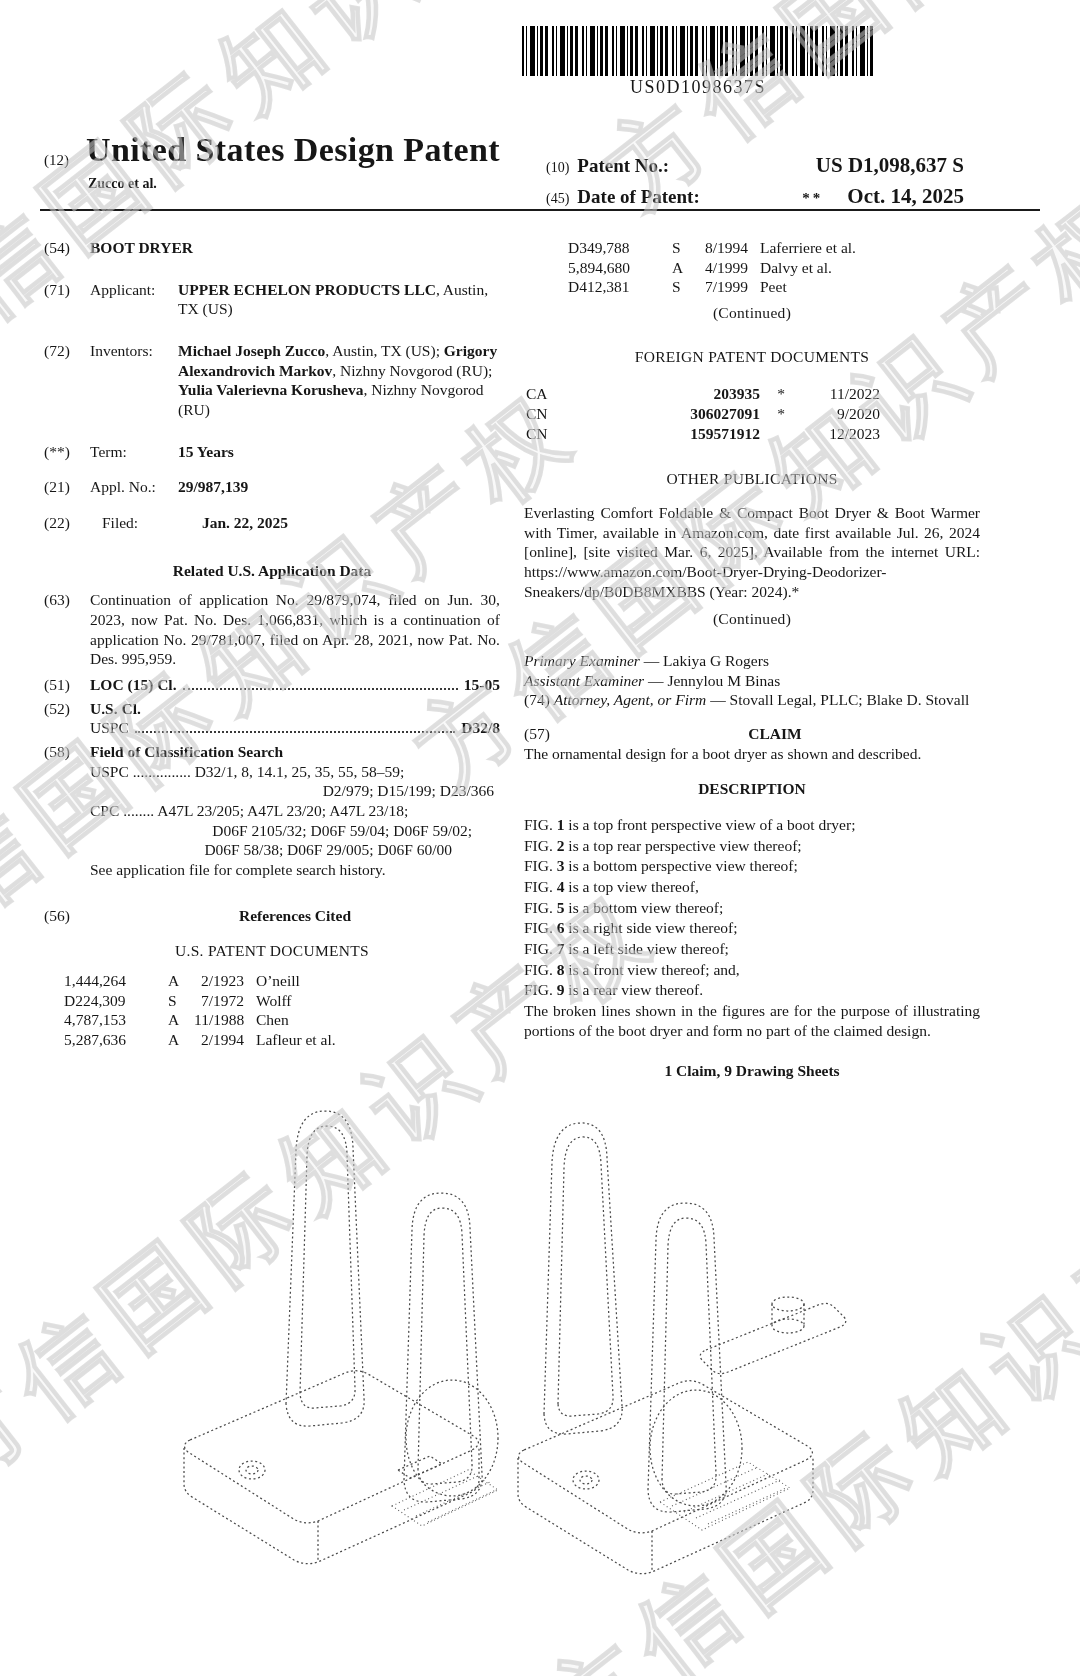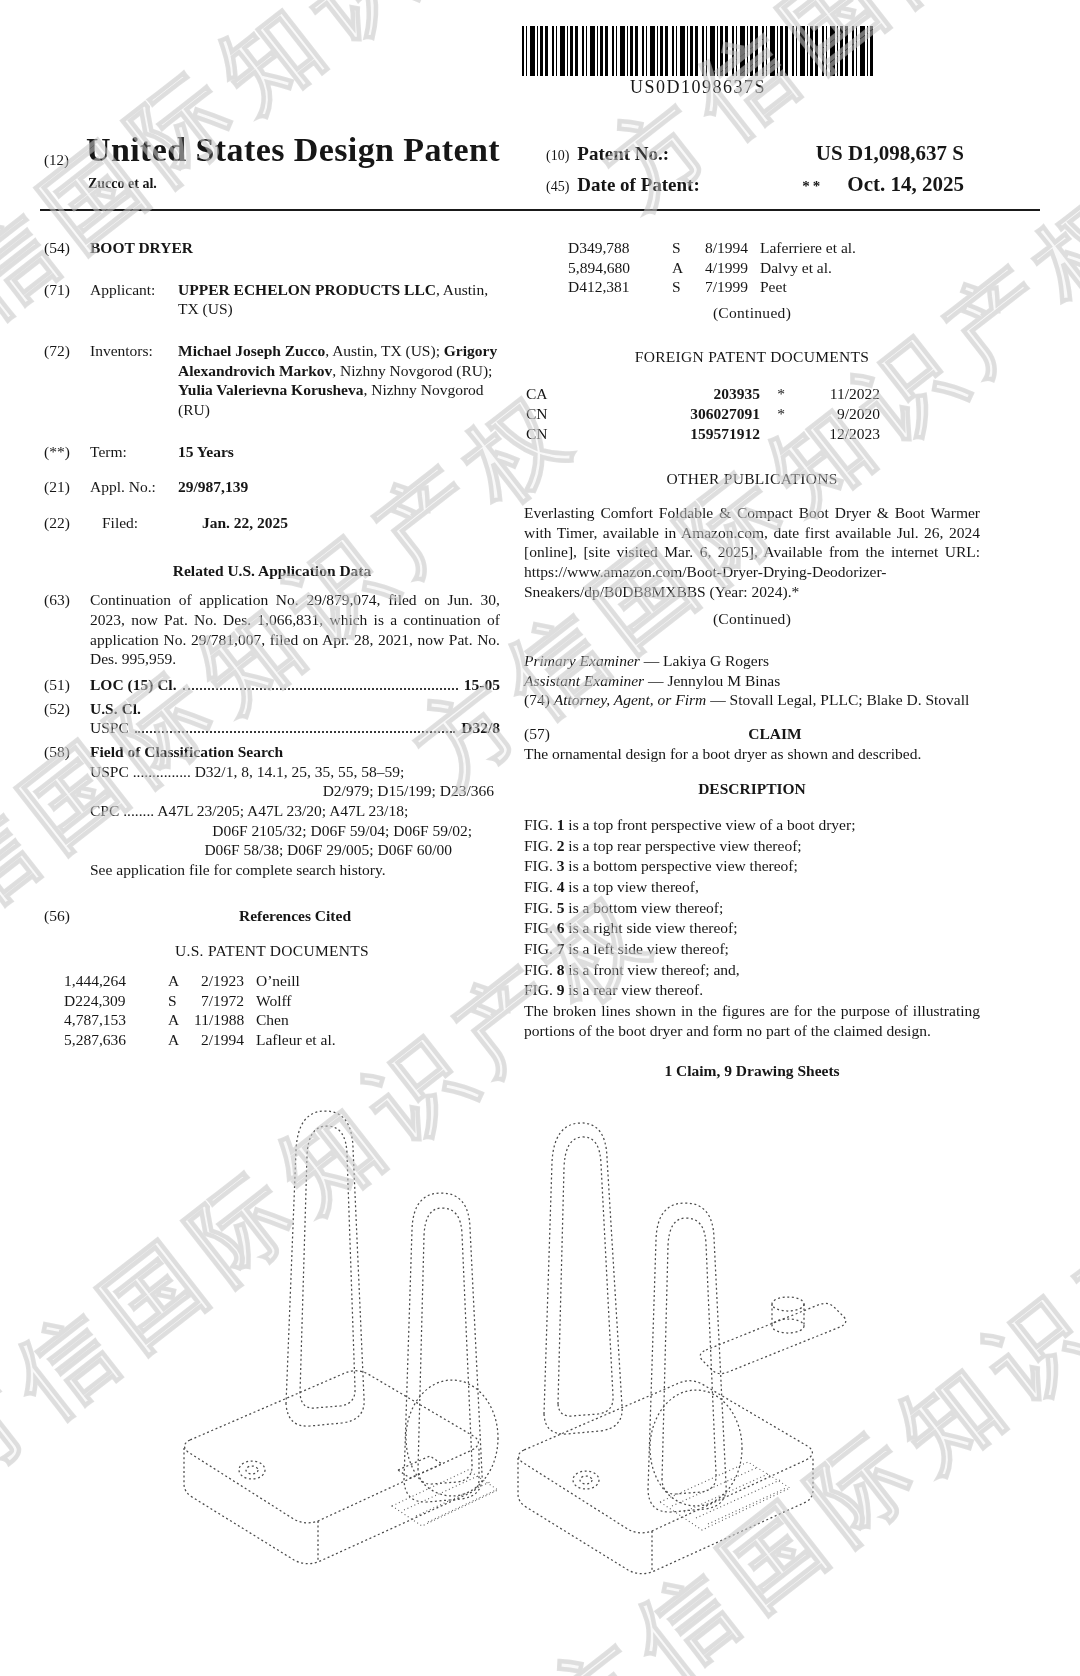--- a/index.html
+++ b/index.html
@@ -23,21 +23,21 @@
     background:repeating-linear-gradient(90deg,
       #000 0 2px,#fff 2px 4px,#000 4px 5px,#fff 5px 8px,#000 8px 13px,
       #fff 13px 15px,#000 15px 16px,#fff 16px 18px,#000 18px 21px,#fff 21px 23px,
       #000 23px 26px,#fff 26px 30px);
   }
   .barcode-num { font-size:18px; letter-spacing:1.5px; margin-top:1px; }
   
   .kind-code { position:absolute; left:44px; top:152px; font-size:15px; }
   .doc-title { position:absolute; left:86px; top:131px; font-size:34px; font-weight:bold; letter-spacing:0.4px; }
   .author-line { position:absolute; left:88px; top:176px; font-size:14px; font-weight:bold; }
-  .hdr-right { position:absolute; left:546px; top:141px; width:418px; }
+  .hdr-right { position:absolute; left:546px; top:153px; width:418px; }
   .hdr-row { display:flex; align-items:baseline; margin-bottom:6px; }
   .hdr-row .pnum { font-size:14px; margin-right:8px; }
   .hdr-row .plabel { font-weight:bold; font-size:19px; }
   .hdr-row .spacer { flex:1; }
   .hdr-row .stars { font-size:15px; font-weight:bold; letter-spacing:3px; margin-right:24px; }
   .hdr-row .pvalue { font-weight:bold; font-size:21px; }
   .hrule { position:absolute; left:40px; top:209px; width:1000px; height:0; border-top:2.5px solid #1a1a1a; }
   
   .col { position:absolute; top:238px; width:456px; font-size:15.5px; line-height:1.27; }
   .col-left { left:44px; }

